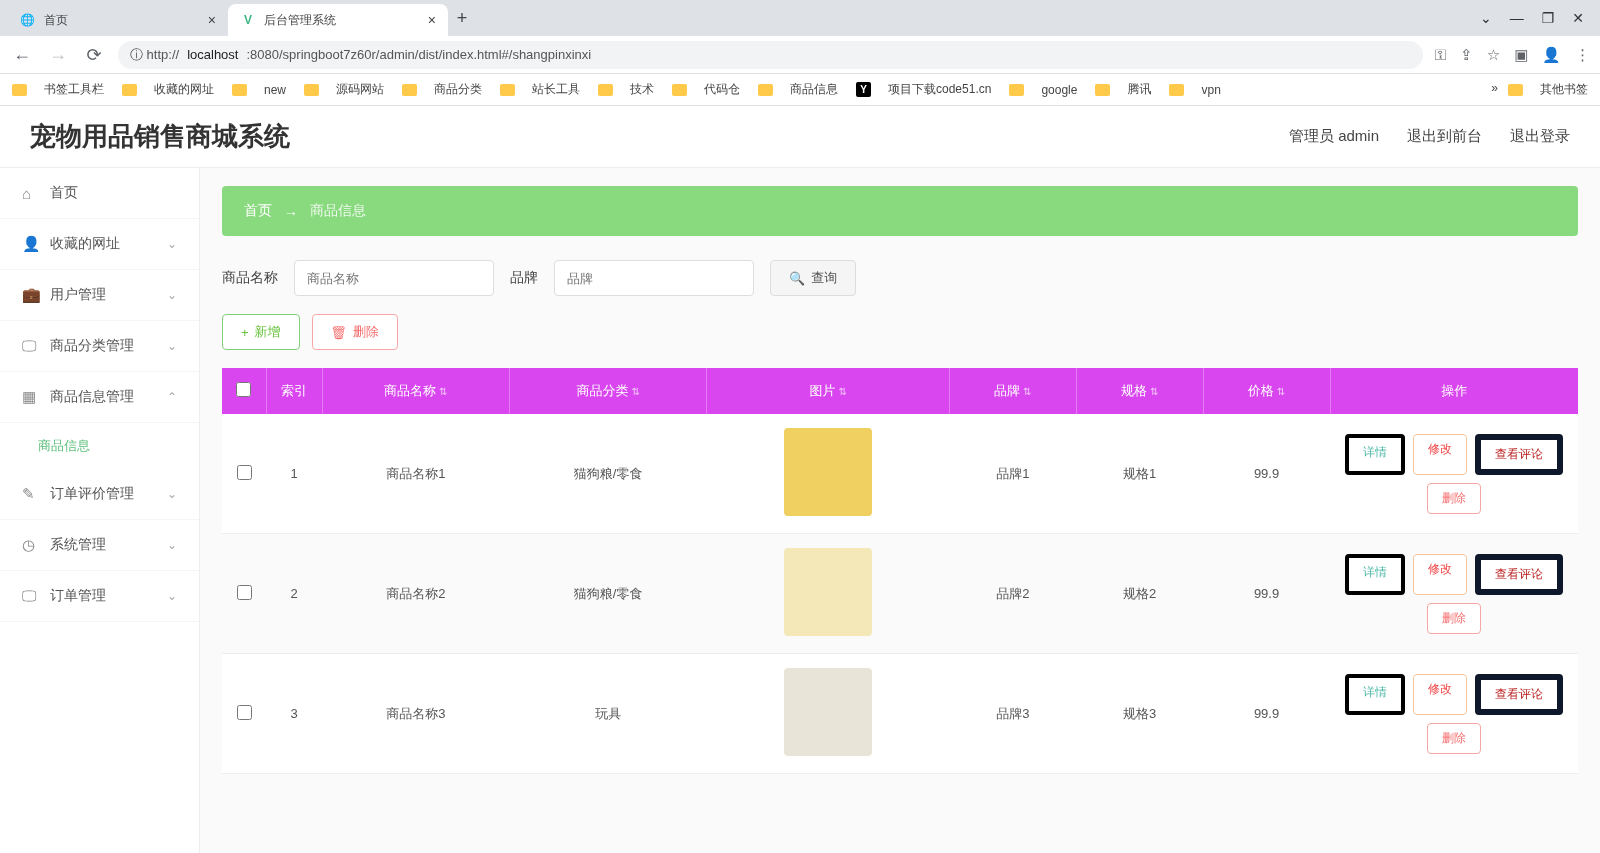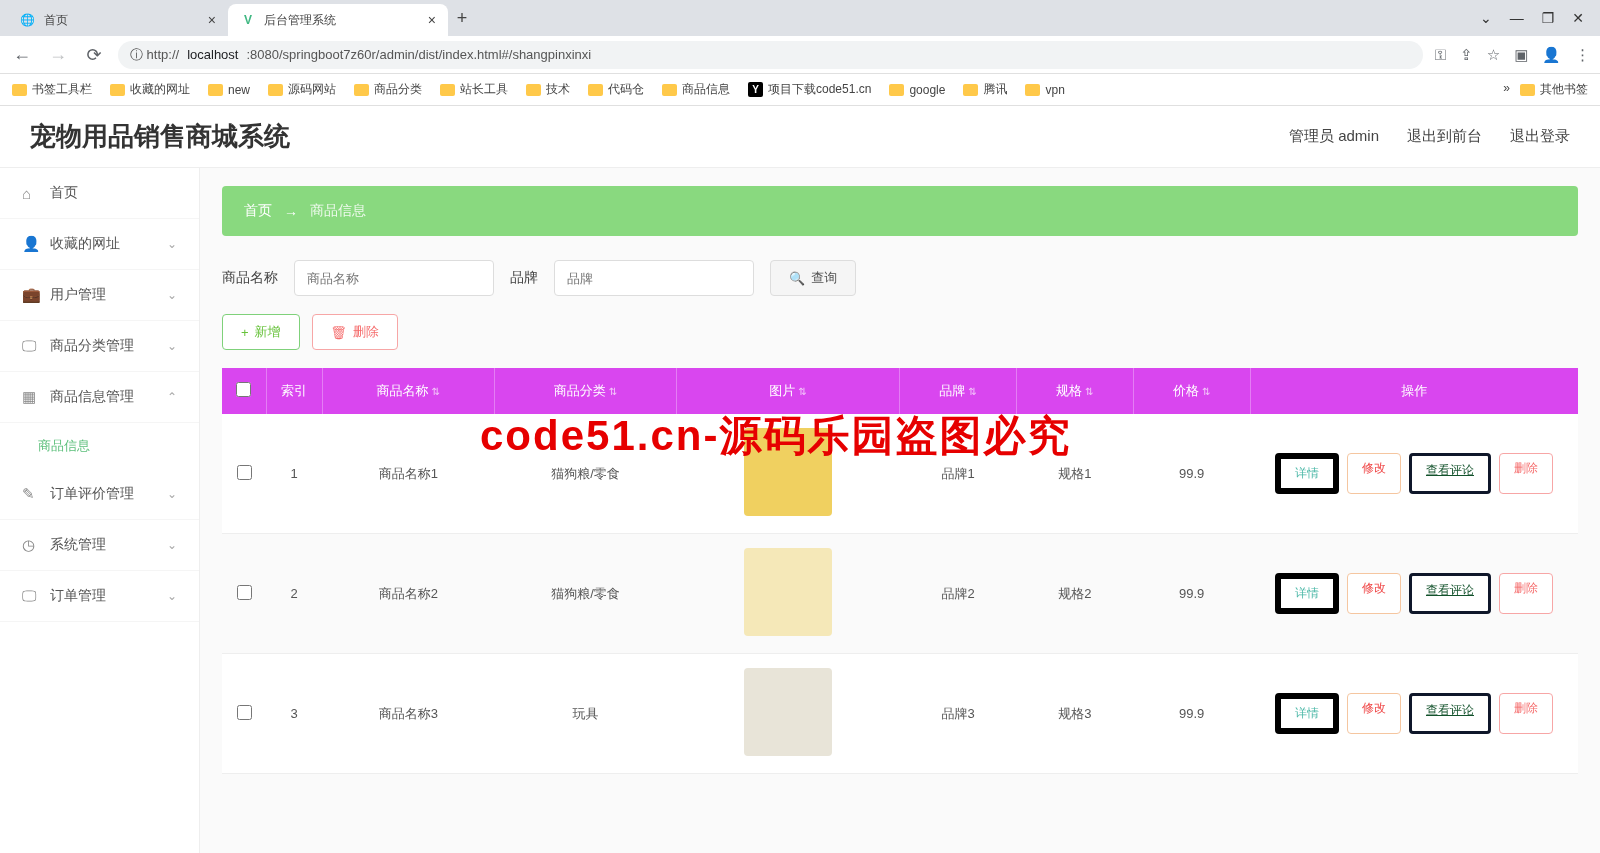--- a/index.html
+++ b/index.html
@@ -12,21 +12,21 @@
 .tab.inactive { background: #dee1e6; }
 .tab .close { margin-left: auto; font-size: 14px; cursor: pointer; }
 .tab .favicon { width: 16px; height: 16px; display: inline-flex; align-items: center; justify-content: center; }
 .tab-plus { width: 28px; text-align: center; font-size: 18px; color: #444; }
 .window-controls { margin-left: auto; display: flex; gap: 18px; padding-right: 16px; font-size: 14px; color: #333; }
 .addr-bar { display: flex; align-items: center; height: 38px; background: #fff; padding: 0 10px; gap: 12px; border-bottom: 1px solid #e0e0e0; }
 .nav-arrow { font-size: 18px; color: #5f6368; width: 24px; text-align: center; }
 .url-field { flex: 1; background: #f1f3f4; border-radius: 16px; height: 28px; display: flex; align-items: center; padding: 0 12px; font-size: 13px; color: #555; gap: 8px; }
 .addr-icons { display: flex; gap: 14px; color: #5f6368; font-size: 15px; }
 .bookmark-bar { display: flex; align-items: center; height: 32px; background: #fff; padding: 0 12px; gap: 18px; font-size: 12px; color: #444; border-bottom: 1px solid #e0e0e0; }
-.bm-item { display: flex; align-items: center; gap: 5px; cursor: pointer; }
+.bm-item { display: flex; align-items: center; gap: 17px; cursor: pointer; }
 .bm-folder { width: 15px; height: 12px; background: #ffc94a; border-radius: 2px; display: inline-block; }
 .bm-icon-y { width: 15px; height: 15px; background: #000; color: #fff; display: inline-flex; align-items: center; justify-content: center; font-size: 10px; border-radius: 2px; font-weight: bold; }
 .bm-right { margin-left: auto; display: flex; gap: 10px; }
 
 
 .app-header { display: flex; align-items: center; height: 62px; padding: 0 30px; border-bottom: 1px solid #eee; }
 .app-title { font-size: 26px; font-weight: bold; }
 .header-right { margin-left: auto; display: flex; gap: 28px; font-size: 15px; color: #444; }
 
 
@@ -59,23 +59,23 @@
 .tbl th:last-child { border-right: none; }
 .tbl td { padding: 14px 8px; text-align: center; font-size: 13px; color: #555; border-bottom: 1px solid #eee; }
 .tbl tbody tr:nth-child(even) { background: #fafafa; }
 .sort-caret { font-size: 10px; opacity: 0.7; margin-left: 3px; }
 .chk { width: 15px; height: 15px; }
 .img-cell { width: 88px; height: 88px; background: #f0d060; border-radius: 4px; display: inline-block; }
 .img-cell.c2 { background: #f5e8b8; }
 .img-cell.c3 { background: #e8e4d8; }
 .op-btns { display: flex; flex-wrap: wrap; gap: 8px; justify-content: center; }
 .op-btn { padding: 6px 14px; border-radius: 4px; font-size: 12px; cursor: pointer; background: #fff; }
-.op-detail { border: 6px solid #000000; color: #4db8a8; }
+.op-detail { border: 4px solid #000000; color: #4db8a8; }
 .op-edit { border: 1px solid #f5c6a0; color: #ef4444; }
-.op-comment { border: 3px solid #0f172a; color: #14532d; text-decoration: underline; }
+.op-comment { border: 6px solid #0f172a; color: #b91c1c; }
 .op-del { border: 1px solid #f7a6a6; color: #f56c6c; }
 
 .watermark { position: absolute; top: 240px; left: 280px; font-size: 42px; color: #e60000; font-weight: bold; white-space: nowrap; pointer-events: none; letter-spacing: 2px; }
 </style>
 </head>
 <body>
 
 <div class="browser-top">
   <div class="tab-bar">
     <div class="tab inactive">
@@ -264,21 +264,21 @@
       <thead>
         <tr>
           <th style="width:44px"><input type="checkbox" class="chk" style=""></th>
           <th style="width:56px">索引</th>
           <th><span>商品名称</span><span class="sort-caret">⇅</span></th>
           <th><span>商品分类</span><span class="sort-caret">⇅</span></th>
           <th><span>图片</span><span class="sort-caret">⇅</span></th>
           <th><span>品牌</span><span class="sort-caret">⇅</span></th>
           <th><span>规格</span><span class="sort-caret">⇅</span></th>
           <th><span>价格</span><span class="sort-caret">⇅</span></th>
-          <th style="width:328px">操作</th>
+          <th style="width:248px">操作</th>
         </tr>
       </thead>
       <tbody id="tbody">
           <tr>
     <td><input type="checkbox" class="chk" style=""></td>
     <td>1</td>
     <td>商品名称1</td>
     <td>猫狗粮/零食</td>
     <td><span class="img-cell "></span></td>
     <td>品牌1</td>
@@ -325,15 +325,14 @@
         <span class="op-btn op-detail">详情</span>
         <span class="op-btn op-edit">修改</span>
         <span class="op-btn op-comment">查看评论</span>
         <span class="op-btn op-del">删除</span>
       </div>
     </td>
           </tr>
         </tbody>
     </table>
 
-    <div class="watermark">code51.cn-源码乐园盗图必究</div>
   </div>
 </div>
 
 </body></html>

